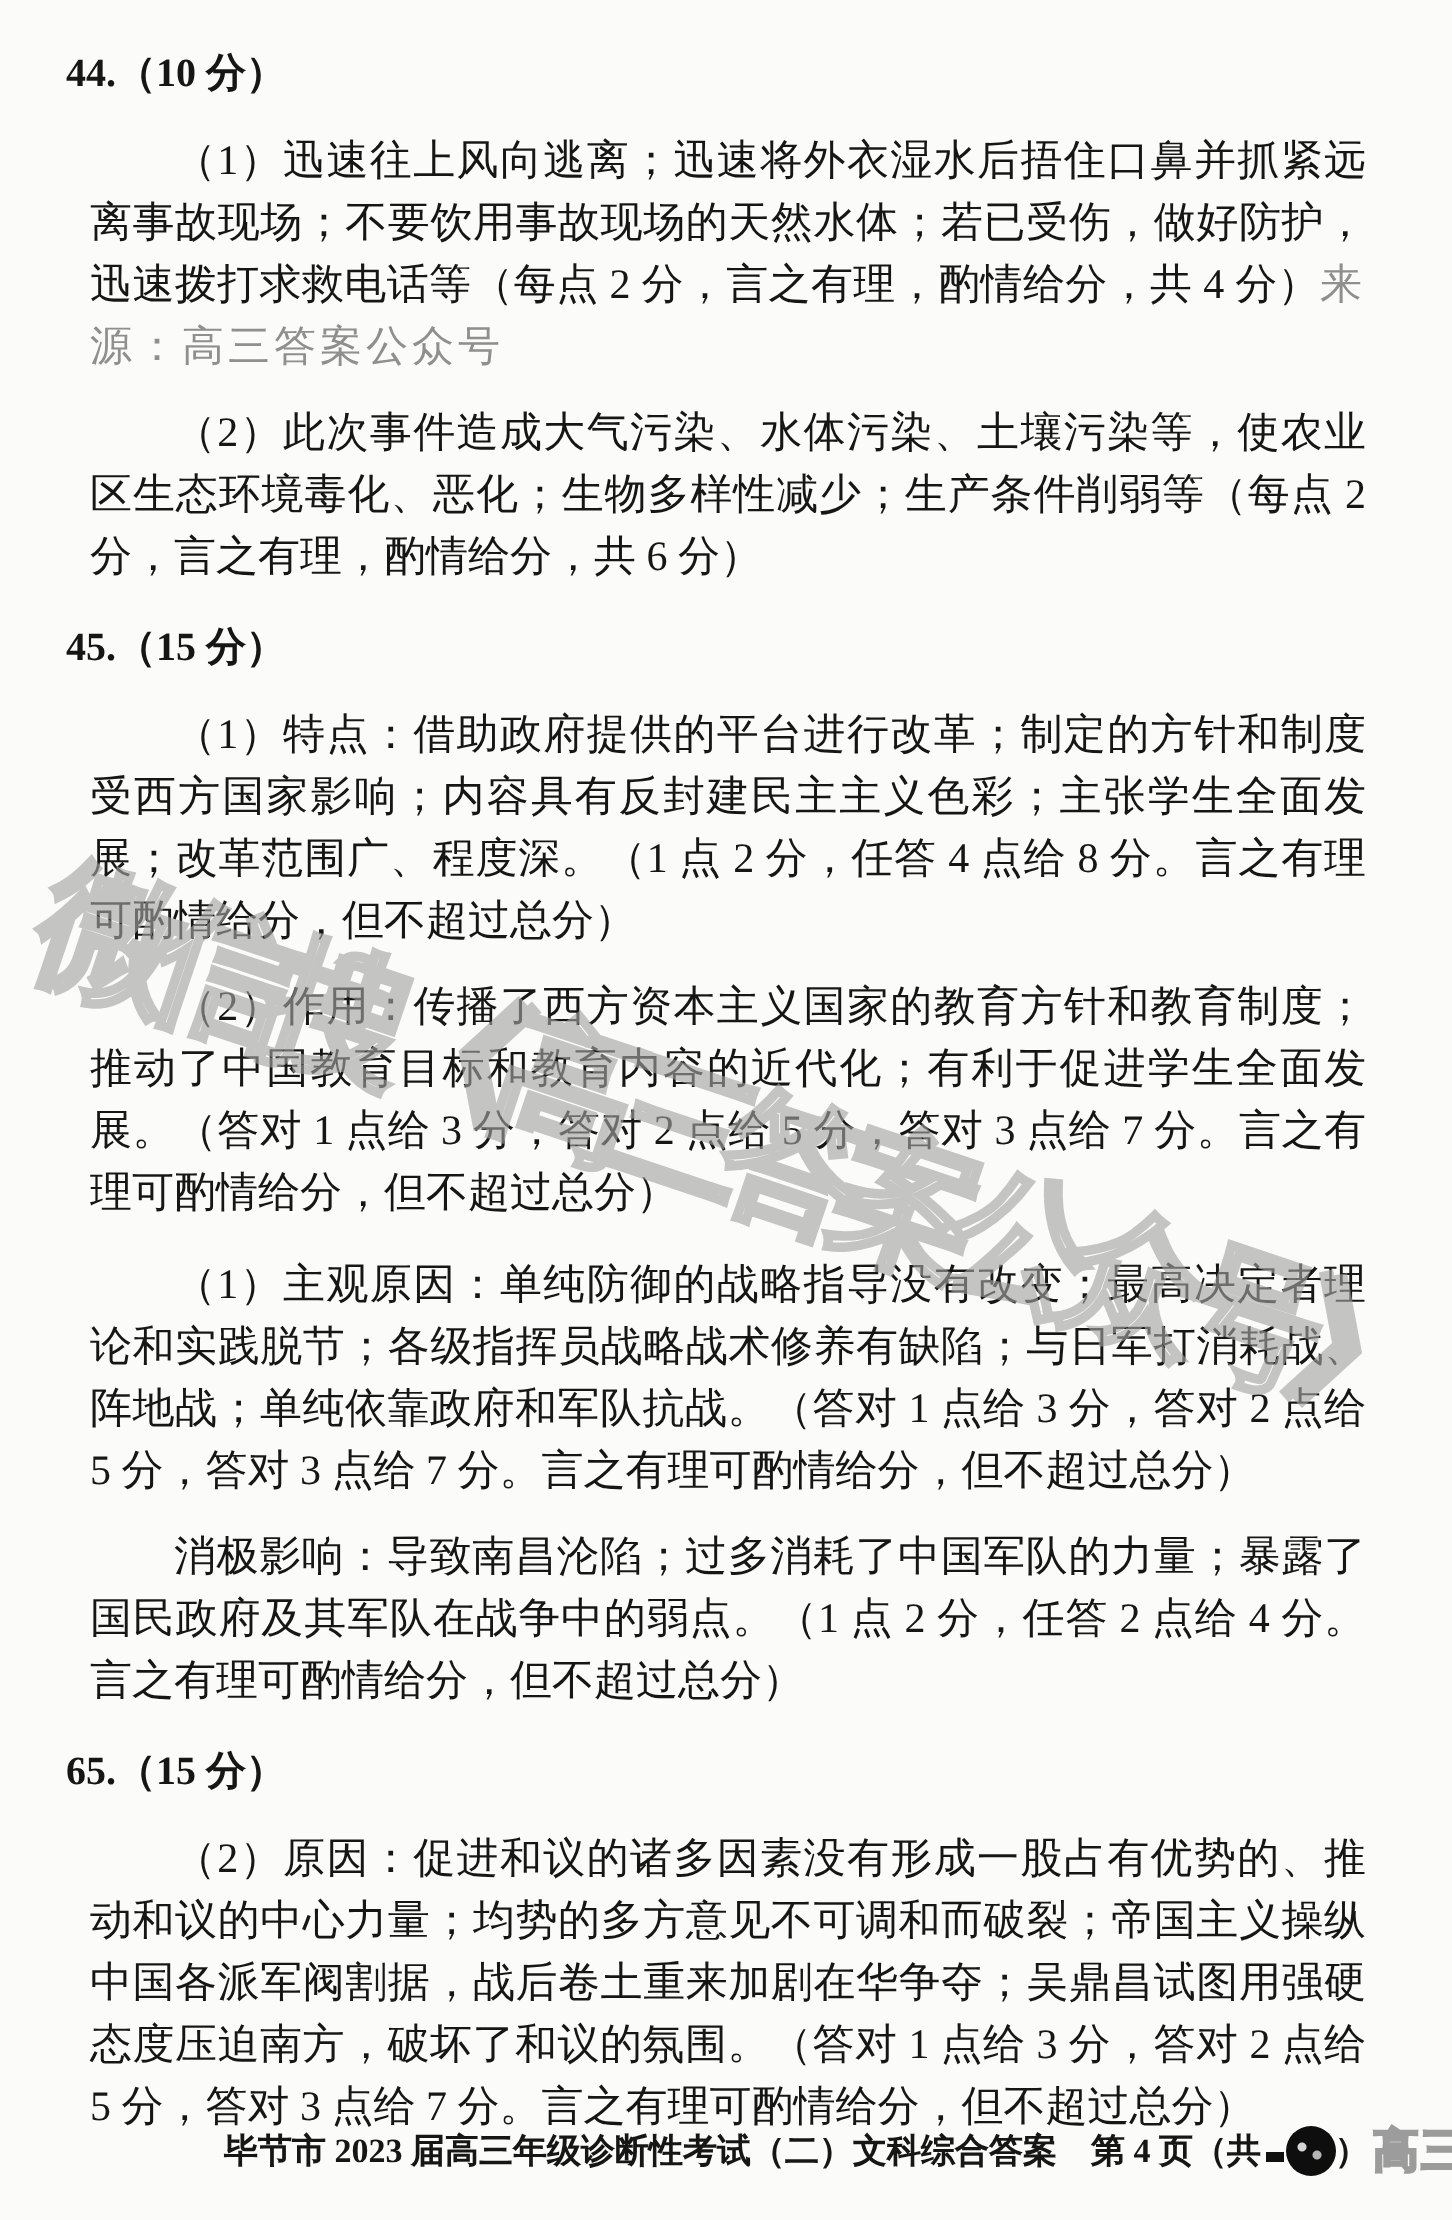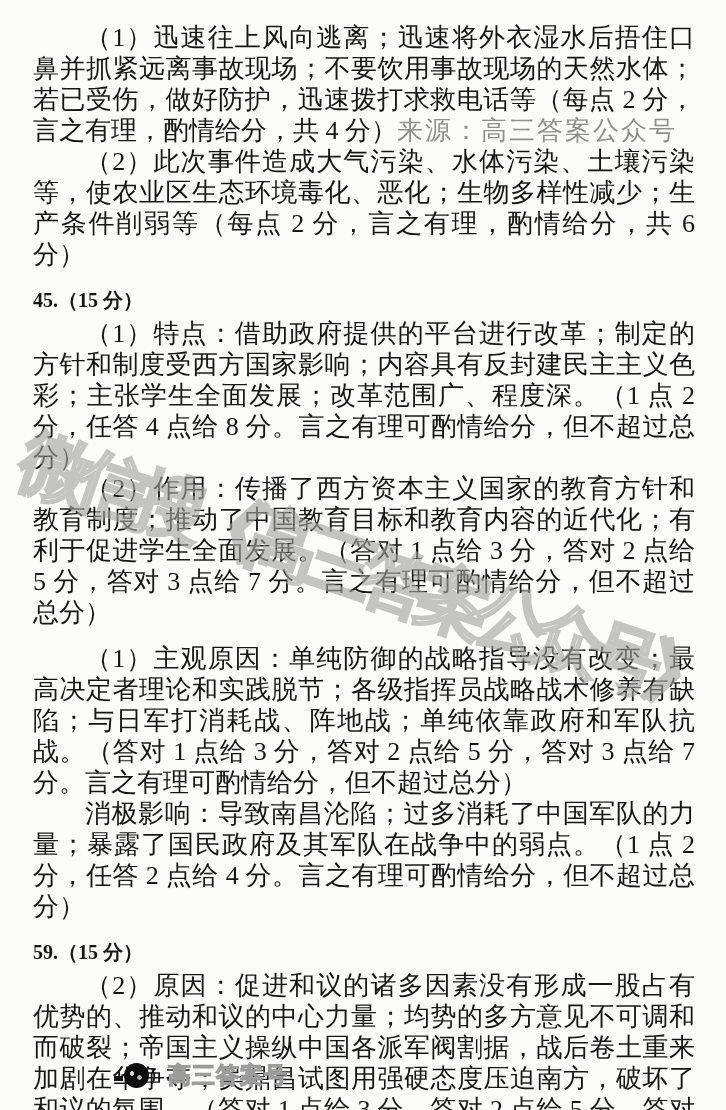--- a/index.html
+++ b/index.html
@@ -12,22 +12,22 @@
     overflow: hidden;
   }
   .page { position: absolute; inset: 0; }
   .content { padding: 22px 31px 0 33px; }
   .qsection { margin-bottom: 15px; }
   .qhead {
     font-size: 20px; font-weight: 700;
     margin: 0 0 2px 0; line-height: 31px;
   }
   .para {
-    font-size: 26px; line-height: 31px;
-    margin: 0; text-indent: 2em;
+    font-size: 21px; line-height: 31px;
+    margin: 12px; text-indent: 2em;
     text-align: justify; text-justify: inter-ideograph;
     font-weight: 500;
   }
   .inline-wm {
     color: #8f8f8f; font-weight: 400; letter-spacing: 2px;
   }
   .diag-wm {
     position: absolute; left: 22px; top: 410px;
     font-size: 72px; font-weight: 700;
     letter-spacing: -12px; white-space: nowrap;
@@ -64,43 +64,45 @@
     letter-spacing: 1px; margin-left: 2px;
   }
 </style>
 </head>
 <body>
 
 <div class="page">
   <main class="content">
 
     <section class="qsection">
+      <h2 class="qhead">44.（10 分）</h2>
       <p class="para"><span>（1）迅速往上风向逃离；迅速将外衣湿水后捂住口鼻并抓紧远离事故现场；不要饮用事故现场的天然水体；若已受伤，做好防护，迅速拨打求救电话等（每点 2 分，言之有理，酌情给分，共 4 分）</span><span class="inline-wm">来源：高三答案公众号</span></p>
       <p class="para">（2）此次事件造成大气污染、水体污染、土壤污染等，使农业区生态环境毒化、恶化；生物多样性减少；生产条件削弱等（每点 2 分，言之有理，酌情给分，共 6 分）</p>
     </section>
 
     <section class="qsection">
       <h2 class="qhead">45.（15 分）</h2>
       <p class="para">（1）特点：借助政府提供的平台进行改革；制定的方针和制度受西方国家影响；内容具有反封建民主主义色彩；主张学生全面发展；改革范围广、程度深。（1 点 2 分，任答 4 点给 8 分。言之有理可酌情给分，但不超过总分）</p>
       <p class="para">（2）作用：传播了西方资本主义国家的教育方针和教育制度；推动了中国教育目标和教育内容的近代化；有利于促进学生全面发展。（答对 1 点给 3 分，答对 2 点给 5 分，答对 3 点给 7 分。言之有理可酌情给分，但不超过总分）</p>
     </section>
 
     <section class="qsection">
       <p class="para">（1）主观原因：单纯防御的战略指导没有改变；最高决定者理论和实践脱节；各级指挥员战略战术修养有缺陷；与日军打消耗战、阵地战；单纯依靠政府和军队抗战。（答对 1 点给 3 分，答对 2 点给 5 分，答对 3 点给 7 分。言之有理可酌情给分，但不超过总分）</p>
       <p class="para">消极影响：导致南昌沦陷；过多消耗了中国军队的力量；暴露了国民政府及其军队在战争中的弱点。（1 点 2 分，任答 2 点给 4 分。言之有理可酌情给分，但不超过总分）</p>
     </section>
 
     <section class="qsection">
-      <h2 class="qhead">59.（15 分）</h2>
+      <h2 class="qhead">65.（15 分）</h2>
       <p class="para">（2）原因：促进和议的诸多因素没有形成一股占有优势的、推动和议的中心力量；均势的多方意见不可调和而破裂；帝国主义操纵中国各派军阀割据，战后卷土重来加剧在华争夺；吴鼎昌试图用强硬态度压迫南方，破坏了和议的氛围。（答对 1 点给 3 分，答对 2 点给 5 分，答对 3 点给 7 分。言之有理可酌情给分，但不超过总分）</p>
     </section>
 
   </main>
 
   <div class="diag-wm">微信搜《高三答案公众号》</div>
 
   <footer class="footer">
+    <span>毕节市 2023 届高三年级诊断性考试（二）文科综合答案　第 4 页（共</span>
       <span class="stamp-dash"></span>
       <span class="stamp"></span>
       <span>）</span>
       <span class="f-wm">高三答案号</span>
   </footer>
 </div>
 
 </body></html>

